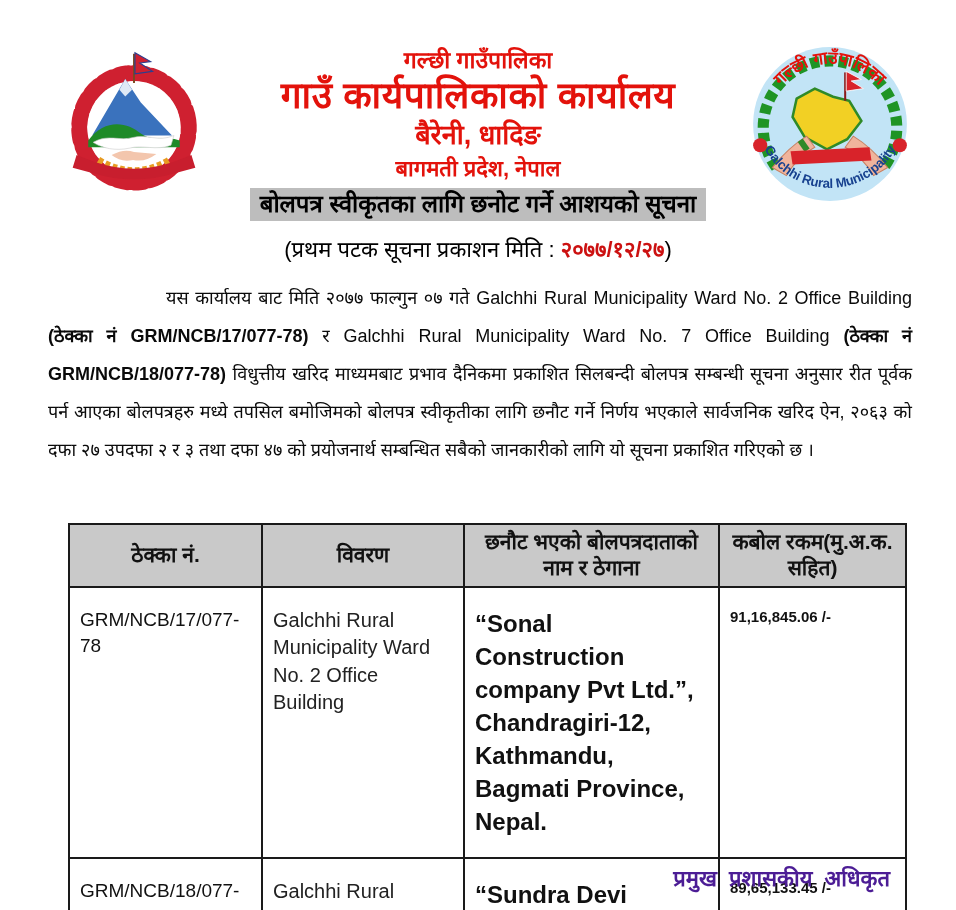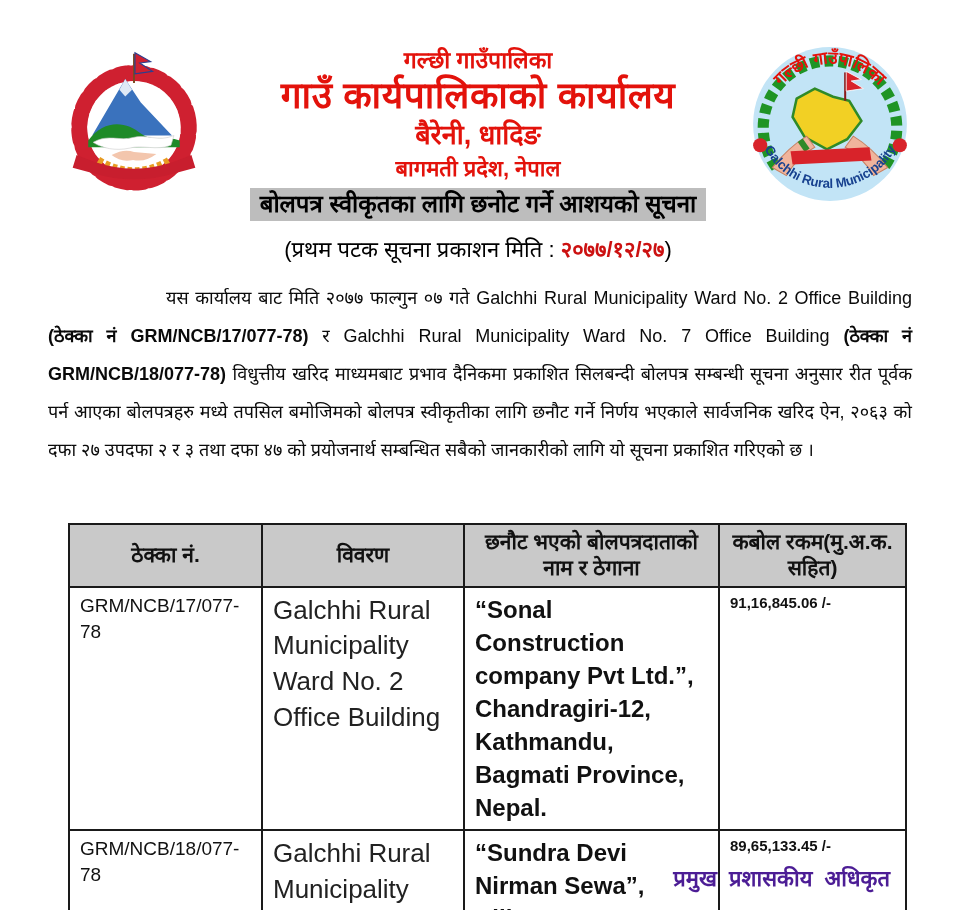--- a/index.html
+++ b/index.html
@@ -81,30 +81,30 @@
     font-size: 21px;
     font-weight: bold;
     text-align: center;
     vertical-align: middle;
     height: 60px;
     padding: 4px 6px;
     line-height: 1.25;
   }
   table.tender td {
     vertical-align: top;
-    padding: 5px 10px;
+    padding: 19px 10px;
     line-height: 1.38;
     background: #fff;
   }
   col.c1 { width: 193px; }
   col.c2 { width: 202px; }
   col.c3 { width: 255px; }
   col.c4 { width: 187px; }
   td.contract { font-size: 19px; }
-  td.descr    { font-size: 26px; color: #222; }
+  td.descr    { font-size: 20px; color: #222; }
   td.bidder   { font-size: 24px; font-weight: 700; }
   td.amount   { font-size: 15px; font-weight: 600; }
 
   
   .sign-line {
     position: absolute;
     right: 66px; top: 862px;
     font-size: 22px;
     font-weight: 600;
     color: #4c1d95;

